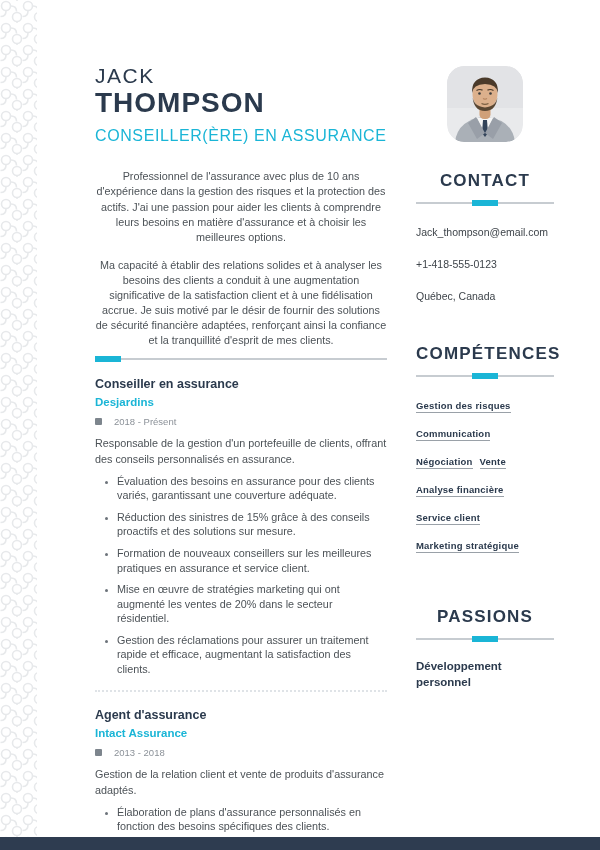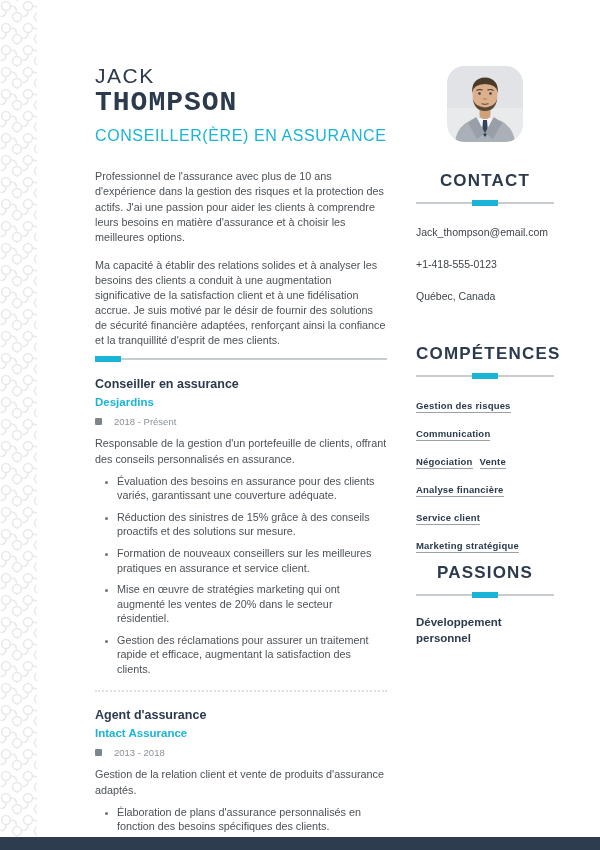--- a/index.html
+++ b/index.html
@@ -16,24 +16,24 @@
   
   .pattern-strip { position:absolute; left:0; top:0; width:37px; height:838px; }
 
   
   .footer-bar { position:absolute; left:0; bottom:0; width:600px; height:13px; background:#2e3c50; }
 
   
   .main-col { position:absolute; left:95px; top:64px; width:292px; }
 
   .first-name { font-size:21px; font-weight:500; color:#2b3a4d; letter-spacing:1.5px; line-height:1.1; }
-  .last-name  { font-size:28px; font-weight:800; color:#2b3a4d; letter-spacing:1px; line-height:1.15;font-family:Liberation Mono, monospace; }
+  .last-name  { font-size:28px; font-weight:800; color:#2b3a4d; letter-spacing:1px; line-height:1.15; }
   .job-headline { font-size:16px; font-weight:500; color:#1ab5d6; letter-spacing:0.6px; margin-top:8px; }
 
-  .summary { margin-top:24px; font-size:10.8px; line-height:1.4; color:#4c5257; }
+  .summary { margin-top:24px; font-size:10.8px; line-height:1.4; color:#4c5257;text-align:center; }
   .summary p + p { margin-top:13px; }
 
   .section-heading { font-size:13.5px; font-weight:700; color:#2b3a4d; letter-spacing:1.2px; margin-top:28px; }
   .rule { position:relative; height:6px; margin-top:8px; }
   .rule .line { position:absolute; left:0; right:0; top:2px; height:2px; background:#c7ccd1; }
   .rule .accent { position:absolute; left:0; top:0; width:26px; height:6px; background:#1ab5d6; }
 
   .job { margin-top:15px; }
   .job-sep { display:none; border-top:2px dotted #dfe3e7; margin:14px 0 16px 0; }
   .job-title { font-size:12.5px; font-weight:700; color:#2b3a4d; }
@@ -54,21 +54,21 @@
   .side-rule .accent { position:absolute; left:50%; margin-left:-13px; top:0; width:26px; height:6px; background:#1ab5d6; }
 
   .contact-block { margin-top:29px; }
   .contact-list { margin-top:17px; }
   .contact-item { font-size:10.5px; color:#3e444a; margin-top:20px; word-break:break-all; }
 
   .skills-block { margin-top:42px; }
   .skills-list { margin-top:16px; }
   .skill { display:inline-block; font-size:9.5px; font-weight:700; color:#2b3a4d; border-bottom:1.5px solid #9aa1a8; padding-bottom:1px; margin:0 7px 10px 0; letter-spacing:0.2px; }
 
-  .passions-block { }
+  .passions-block { margin-top:44px; }
   .passion-title { font-size:11.5px; font-weight:700; color:#2b3a4d; line-height:1.35; margin-top:17px; }
   .passion-text { font-size:10.5px; color:#4c5257; line-height:1.45; margin-top:6px; }
 </style>
 </head>
 <body>
 
 <div class="page">
 
   <svg class="pattern-strip" xmlns="http://www.w3.org/2000/svg">
     <defs>

